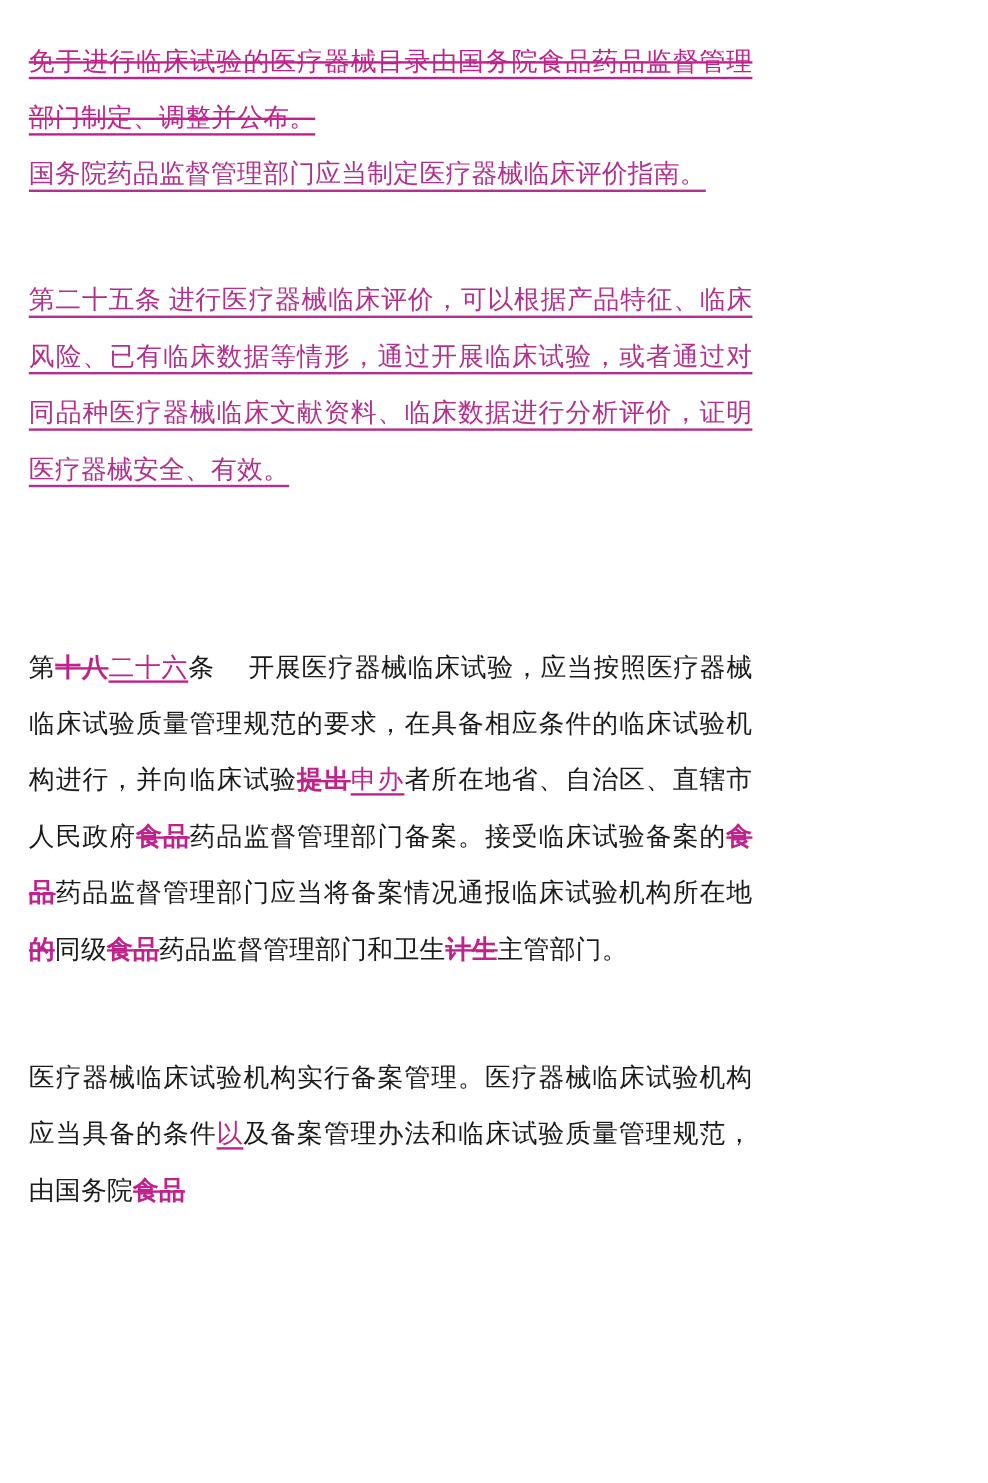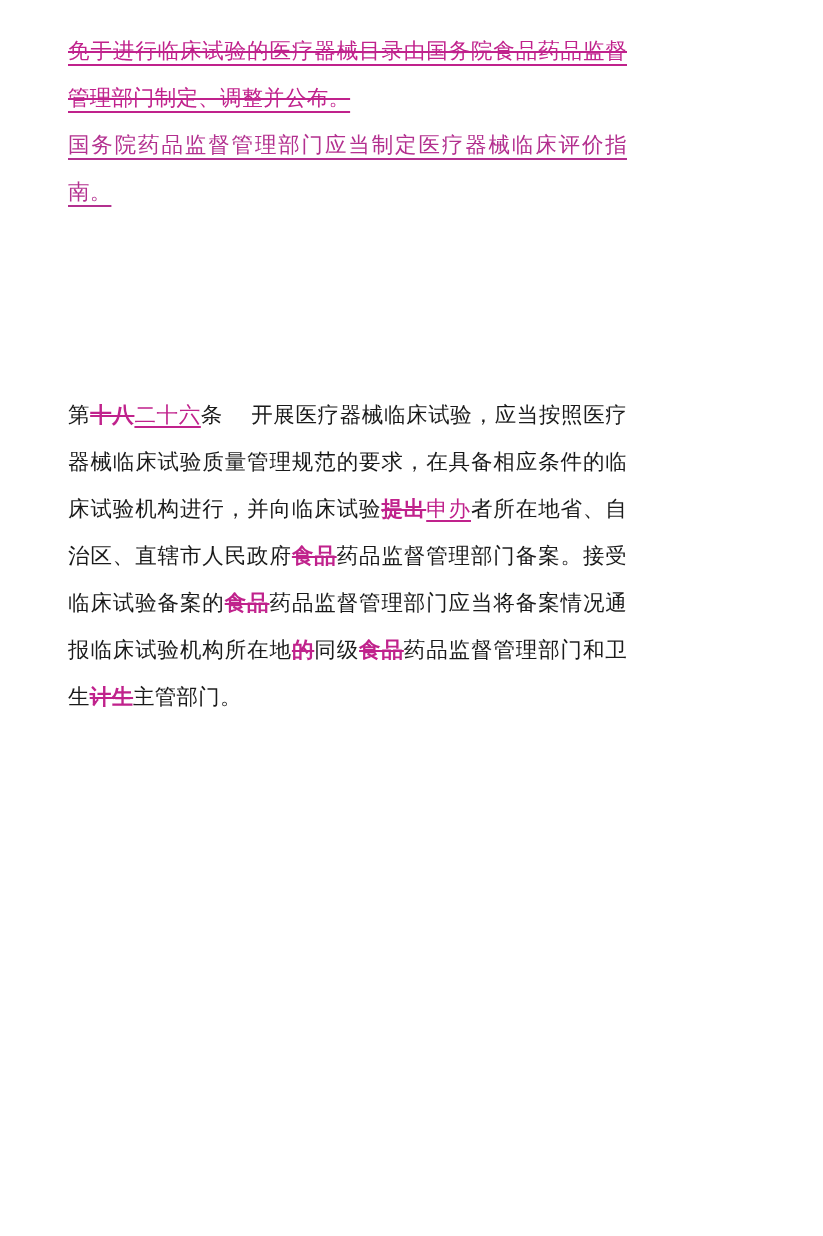--- a/index.html
+++ b/index.html
@@ -11,21 +11,21 @@
     width: 823px;
     height: 1236px;
     font-family: "Liberation Serif", "DejaVu Serif", serif;
     color: #1a1a1a;
     overflow: hidden;
   }
   .page {
     width: 661px;
     height: 1236px;
     box-sizing: border-box;
-    padding: 28px 34px 0 68px;
+    padding: 28px 34px 0 24px;
     position: relative;
   }
   .para {
     font-size: 21.5px;
     line-height: 47px;
     letter-spacing: 0.2px;
     text-align: justify;
     text-justify: inter-ideograph;
     margin: 0;
   }
@@ -65,26 +65,30 @@
 <body>
 
 <div class="page">
 
   <p class="para del-block">免于进行临床试验的医疗器械目录由国务院食品药品监督管理部门制定、调整并公布。</p>
 
   <p class="para ins-block">国务院药品监督管理部门应当制定医疗器械临床评价指南。</p>
 
   <div class="spacer-md"></div>
 
+  <p class="para ins-block">第二十五条  进行医疗器械临床评价，可以根据产品特征、临床风险、已有临床数据等情形，通过开展临床试验，或者通过对同品种医疗器械临床文献资料、临床数据进行分析评价，证明医疗器械安全、有效。</p>
 
   <div class="spacer-md"></div>
 
 
   <div class="spacer-lg"></div>
 
   <p class="para">
     <span class="normal">第</span><span class="del">十八</span><span class="ins">二十六</span><span class="normal">条　 开展医疗器械临床试验，应当按照医疗器械临床试验质量管理规范的要求，在具备相应条件的临床试验机构进行，并向临床试验</span><span class="del">提出</span><span class="ins">申办</span><span class="normal">者所在地省、自治区、直辖市人民政府</span><span class="del">食品</span><span class="normal">药品监督管理部门备案。接受临床试验备案的</span><span class="del">食品</span><span class="normal">药品监督管理部门应当将备案情况通报临床试验机构所在地</span><span class="del">的</span><span class="normal">同级</span><span class="del">食品</span><span class="normal">药品监督管理部门和卫生</span><span class="del">计生</span><span class="normal">主管部门。</span>
   </p>
 
   <div class="spacer-lg"></div>
 
+  <p class="para">
+    <span class="normal">医疗器械临床试验机构实行备案管理。医疗器械临床试验机构应当具备的条件</span><span class="ins">以</span><span class="normal">及备案管理办法和临床试验质量管理规范，由国务院</span><span class="del">食品</span>
+  </p>
 
 </div>
 
 </body></html>

